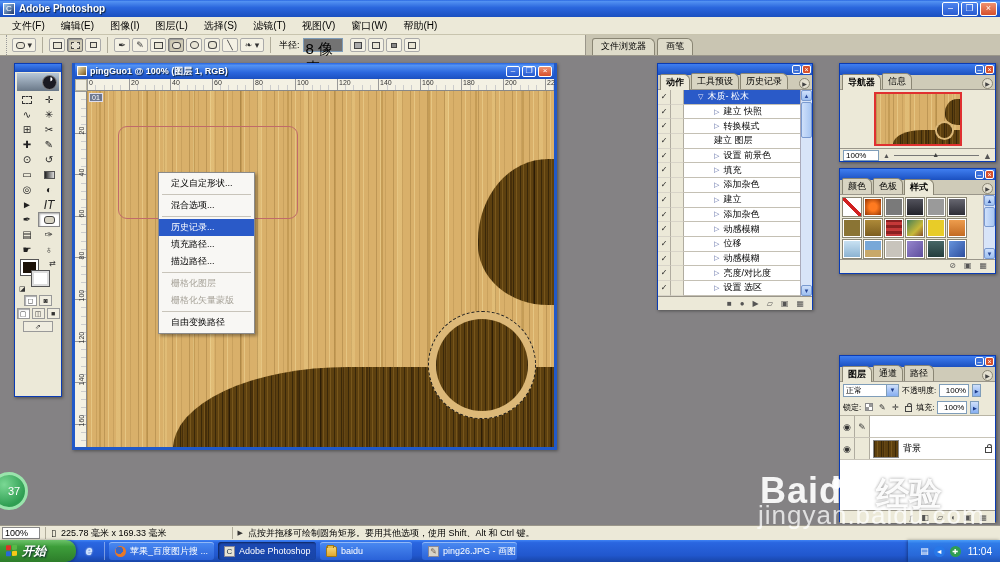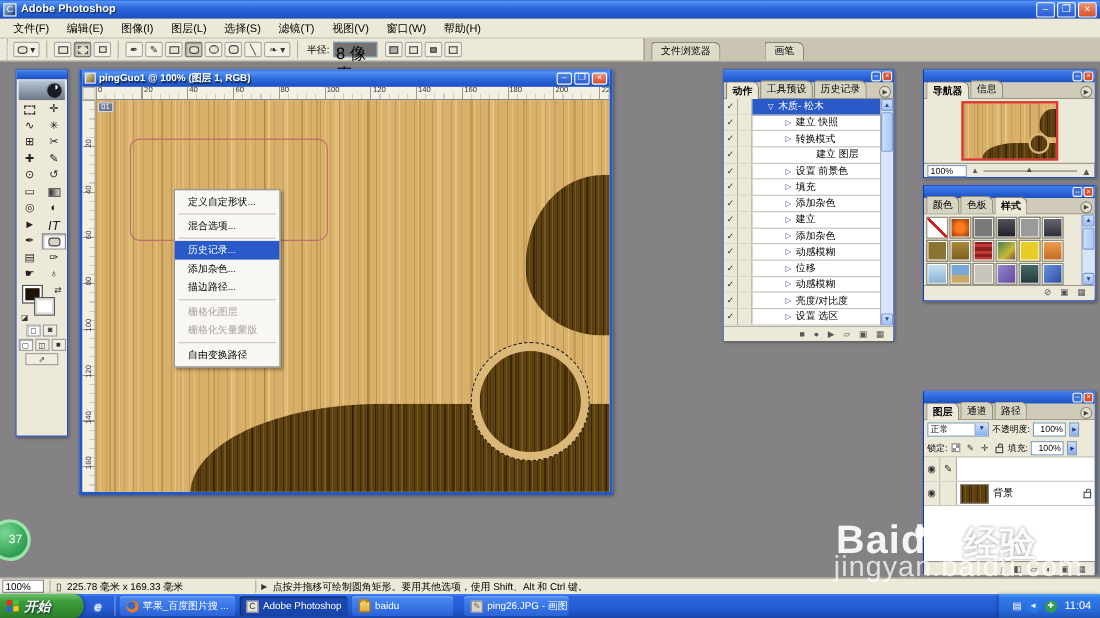--- a/index.html
+++ b/index.html
@@ -28,21 +28,21 @@
   .grip { width:7px; height:100%; border-right:1px dotted #999; margin-right:4px; }
   .obtn { width:16px; height:14px; border:1px solid #aaa; border-radius:2px; background:#f4f1e4; margin:0 1px;
     display:flex; align-items:center; justify-content:center; font-size:9px; color:#333; }
   .obtn.active { background:#cfcab4; border-color:#777; box-shadow:inset 1px 1px 1px #999; }
   .oshape { width:9px; height:7px; border:1px solid #444; background:#e8e4d4; }
   .oshape.round { border-radius:3px; }
   .oshape.circ { border-radius:50%; width:9px; height:8px; }
   .osep { width:1px; height:16px; background:#b0ac9a; margin:0 5px; }
   .ofield { width:40px; height:14px; background:#737373; border:1px solid #7f9db9; font-size:15px; padding:1px 2px; }
   .palette-well { margin-left:auto; height:100%; background:#c9c5b2; border-left:1px solid #9a968a; width:415px;
-    display:flex; align-items:flex-end; padding-left:6px;gap:38px; }
+    display:flex; align-items:flex-end; padding-left:6px; }
   .pw-tab { border:1px solid #8a8674; border-bottom:none; background:#dedbc9; padding:1px 8px 2px; font-size:9px;
     border-radius:3px 6px 0 0; margin-right:2px; }
 
   
   .win { position:absolute; border:1px solid #0a3bb4; background:#ece9d8; box-shadow:1px 1px 3px rgba(0,0,0,.4); }
   .ptitle { height:11px; background:linear-gradient(180deg,#3f7ef0,#1b50c0); display:flex; justify-content:flex-end;
     align-items:center; gap:1px; padding:0 1px; }
   .pbtn { width:9px; height:9px; border:1px solid #fff; border-radius:2px; background:#3a6fd8; color:#fff; font-size:7px;
     line-height:7px; text-align:center; }
   .pbtn.close { background:#d6502c; }
@@ -409,21 +409,21 @@
       <div class="sel-circle">
         <div class="inner wood-dark"></div>
       </div>
       <div class="path-rect"></div>
       <div class="ctxmenu">
         <div class="mi">定义自定形状...</div>
         <div class="msep"></div>
         <div class="mi">混合选项...</div>
         <div class="msep"></div>
         <div class="mi hl">历史记录...</div>
-        <div class="mi">添加杂色...</div>
+        <div class="mi">填充路径...</div>
         <div class="mi">描边路径...</div>
         <div class="msep"></div>
         <div class="mi dis">栅格化图层</div>
         <div class="mi dis">栅格化矢量蒙版</div>
         <div class="msep"></div>
         <div class="mi">自由变换路径</div>
       </div>
     </div>
   </div>
 
@@ -459,21 +459,21 @@
         <span class="acell">✓</span>
           <span class="acell"></span>
         <span class="alabel-zone">
             <span class="arr">▷</span>
             <span class="albl">转换模式</span>
           </span>
       </div>
       <div class="arow child">
         <span class="acell">✓</span>
           <span class="acell"></span>
-        <span class="alabel-zone" style="padding-left:58px">
+        <span class="alabel-zone" style="padding-left:30px">
             <span class="albl">建立 图层</span>
           </span>
       </div>
       <div class="arow child">
         <span class="acell">✓</span>
           <span class="acell"></span>
         <span class="alabel-zone">
             <span class="arr">▷</span>
             <span class="albl">设置 前景色</span>
           </span>

